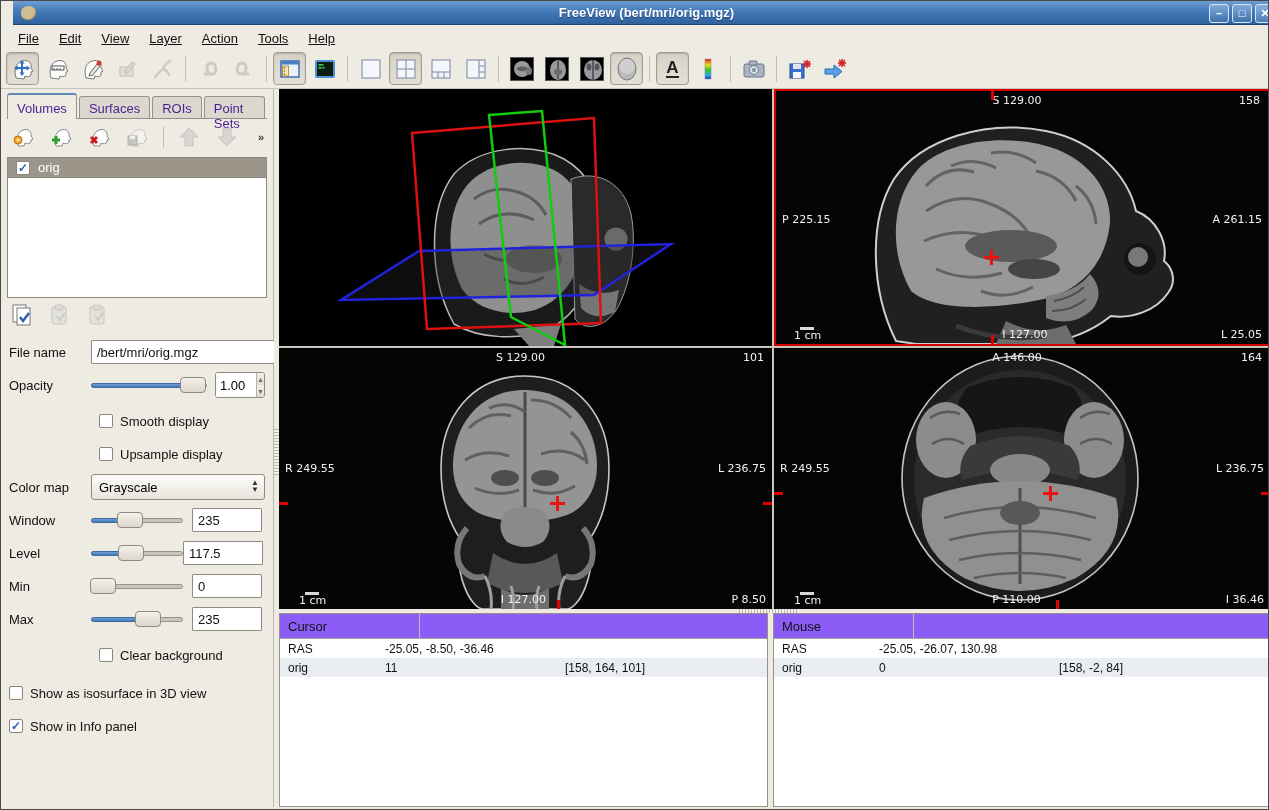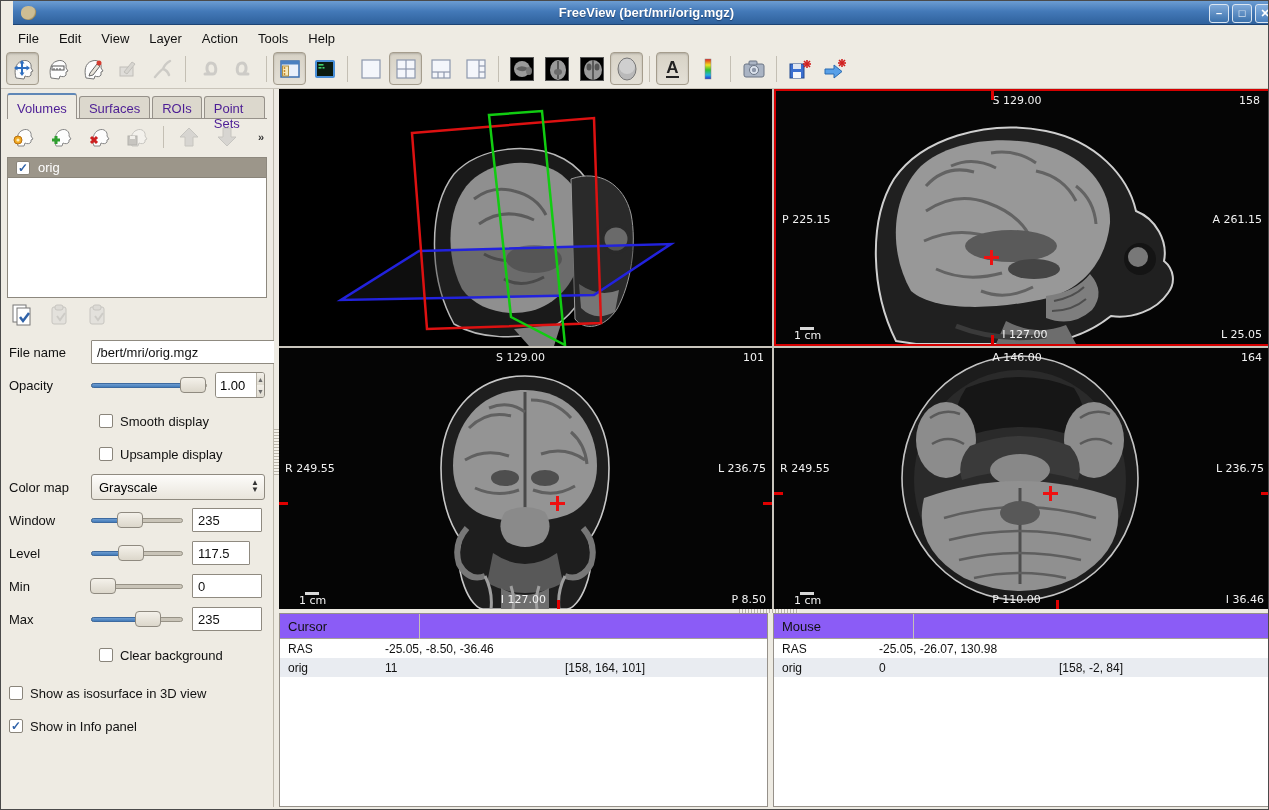--- a/index.html
+++ b/index.html
@@ -29,21 +29,21 @@
     background:linear-gradient(#7fa9d8,#3c72ad);
     border:1px solid #dbe6f2; color:#fff; font-size:11px; font-weight:bold;
     display:flex; align-items:center; justify-content:center; line-height:1;
   }
   
   .menubar {
     position:absolute; left:0; top:27px; width:100%; height:21px;
     display:flex; align-items:center; padding-left:8px; gap:2px;
     background:#eeebe3; font-size:13px; color:#111;
   }
-  .menu-item { padding:2px 9px; }
+  .menu-item { padding:2px 9px;text-decoration:underline; }
   
   .toolbar {
     position:absolute; left:0; top:48px; width:100%; height:40px;
     display:flex; align-items:center; padding-left:5px; gap:2px;
     background:#eeebe3; border-bottom:1px solid #c9c4ba;
   }
   .tool-btn {
     width:33px; height:33px; border-radius:4px; border:1px solid transparent;
     display:flex; align-items:center; justify-content:center;
   }
@@ -504,21 +504,21 @@
       </div>
       <input class="tinput" style="width: 70px; margin-left: 9px;" value="235">
     </div>
     <div class="frow">
       <span class="flabel">Level</span>
       <div class="slider" style="width:92px;">
         <div class="track"></div>
           <div class="fill" style="width:44%;"></div>
           <div class="handle" style="left:44%;"></div>
       </div>
-      <input class="tinput" style="width: 58px; margin-left: 9px;" value="117.5">
+      <input class="tinput" style="width: 80px; " value="117.5">
     </div>
     <div class="frow">
       <span class="flabel">Min</span>
       <div class="slider" style="width:92px;">
         <div class="track"></div>
           <div class="fill" style="width:13%;"></div>
           <div class="handle" style="left:13%;"></div>
       </div>
       <input class="tinput" style="width: 70px; margin-left: 9px;" value="0">
     </div>

